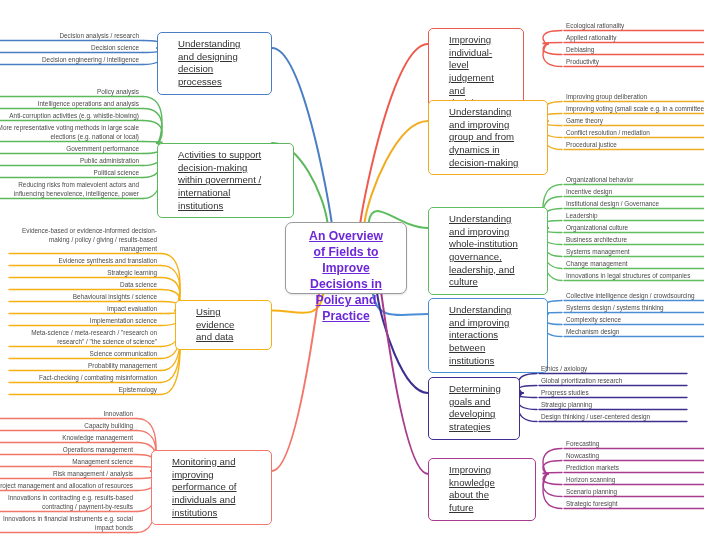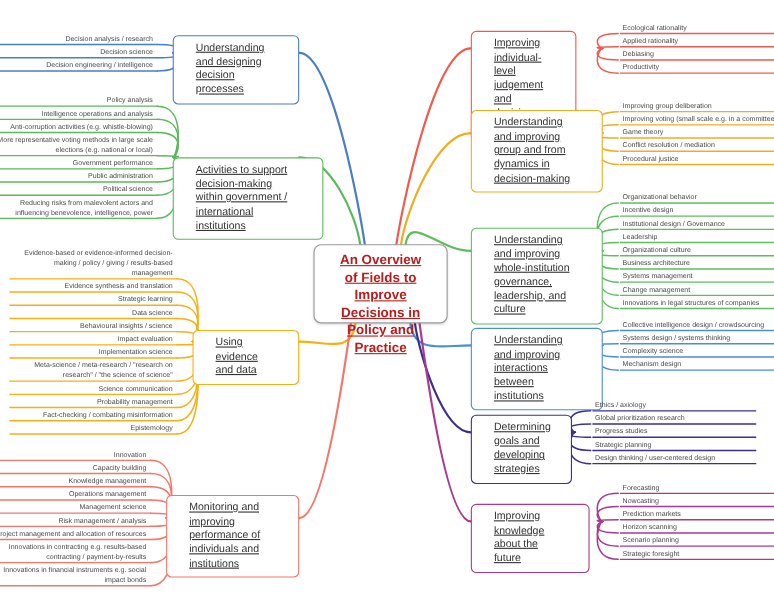--- a/index.html
+++ b/index.html
@@ -29,21 +29,21 @@
     background: #ffffff;
     display: flex;
     align-items: flex-start;
     padding: 5px 20px;
     line-height: 1.32;
     text-decoration: underline;
   }
   .root-node {
     font-weight: bold;
     font-size: 12.2px;
-    color: #b91c1c;
+    color: #6d28d9;
     text-align: center;
     justify-content: center;
     border: 1.4px solid #9a9a9a;
     border-radius: 7px;
     box-shadow: 0 1px 2px rgba(0,0,0,0.12);
   }
   .branch-node {
     font-size: 9.6px;
     color: #333333;
     border-radius: 5px;

